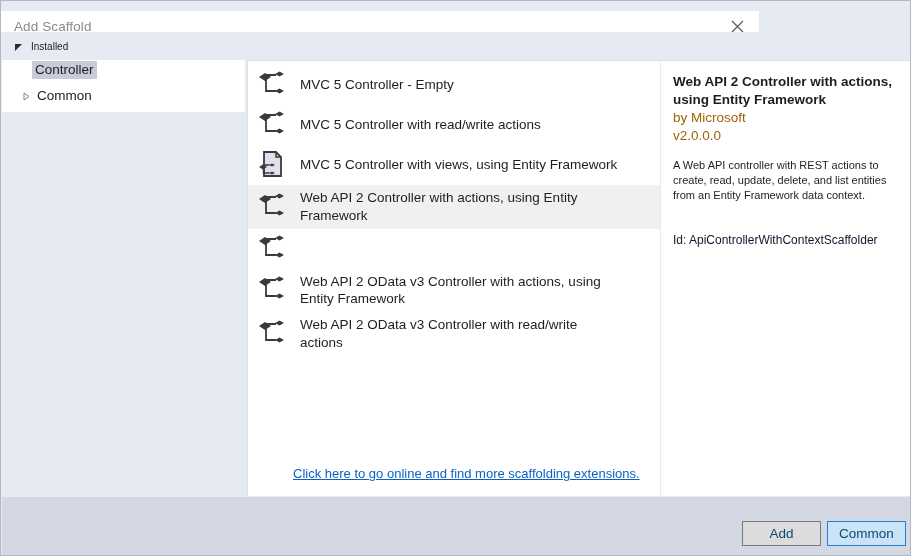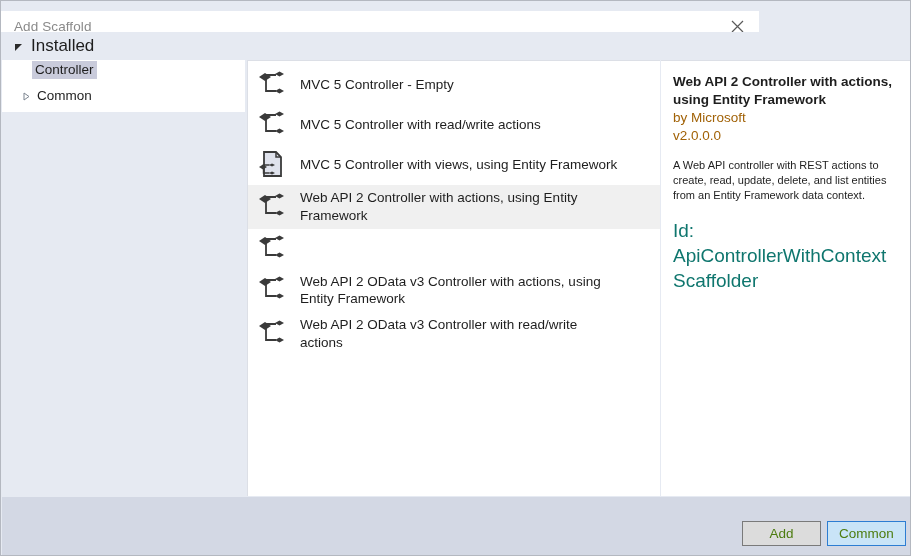--- a/index.html
+++ b/index.html
@@ -65,21 +65,21 @@
     align-items: center;
     box-sizing: border-box;
   }
   .installed-arrow {
     margin-left: 12px;
     width: 10px; height: 10px;
     display: flex; align-items: center; justify-content: center;
   }
   .installed-label {
     margin-left: 8px;
-    font-size: 17px;
+    font-size: 10px;
     color: #1e1e1e;
   }
 
   
   .tree-panel {
     position: absolute;
     left: 1px; top: 59px;
     width: 243px;
     height: 52px;
     background: #ffffff;
@@ -190,43 +190,43 @@
     color: #a16207;
     line-height: 1.33;
   }
   .details-desc {
     margin-top: 13px;
     font-size: 11px;
     color: #1e1e1e;
     line-height: 1.36;
   }
   .details-id {
-    margin-top: 15px;
-    font-size: 19px;
-    color: #0f766e;
+    margin-top: 30px;
+    font-size: 12px;
+    color: #0f172a;
     line-height: 1.33;
     word-break: break-word;
   }
 
   
   .footer {
     position: absolute;
     left: 1px; top: 496px;
     width: 908px;
     height: 58px;
     background: #d3d8e4;
   }
   .btn {
     position: absolute;
     top: 24px;
     width: 79px;
     height: 25px;
     font-family: "Liberation Sans", sans-serif;
     font-size: 13.5px;
-    color: #4d7c0f;
+    color: #0c4a6e;
     display: flex;
     align-items: center;
     justify-content: center;
     box-sizing: border-box;
     cursor: default;
   }
   .btn-add {
     left: 740px;
     background: #dcdcdc;
     border: 1px solid #7a7a7a;
@@ -371,20 +371,23 @@
             <path d="M2 7 L8 3 L14 7 L8 11 Z"></path>
             <path d="M18 4 L22.5 1.5 L27 4 L22.5 6.5 Z"></path>
             <path d="M18 21 L22.5 18.5 L27 21 L22.5 23.5 Z"></path>
           </g>
           <path d="M9 8 L9 21 L19 21 M9 11 L9 5 L19 5" stroke="#3a3a3a" stroke-width="1.8" fill="none"></path>
         </svg>
       </span>
       <span class="scaffold-label">Web API 2 OData v3 Controller with read/write actions</span>
     </div>
 
+    <div class="ext-link-wrap">
+      <span class="ext-link">Click here to go online and find more scaffolding extensions.</span>
+    </div>
   </div>
 
   <div class="details-panel">
     <div class="details-title">Web API 2 Controller with actions, using Entity Framework</div>
     <div class="details-author">by Microsoft</div>
     <div class="details-version">v2.0.0.0</div>
     <div class="details-desc">A Web API controller with REST actions to create, read, update, delete, and list entities from an Entity Framework data context.</div>
     <div class="details-id">Id: ApiControllerWithContextScaffolder</div>
   </div>
 

